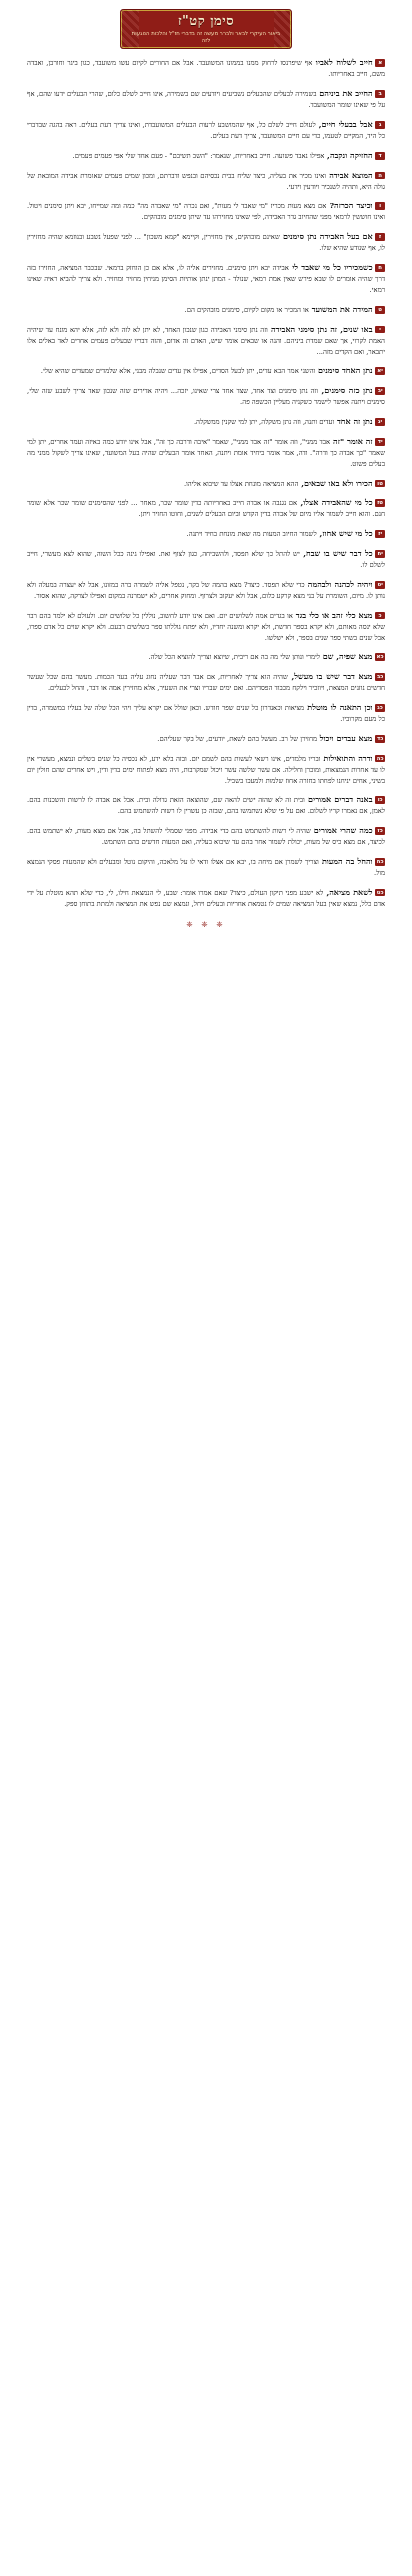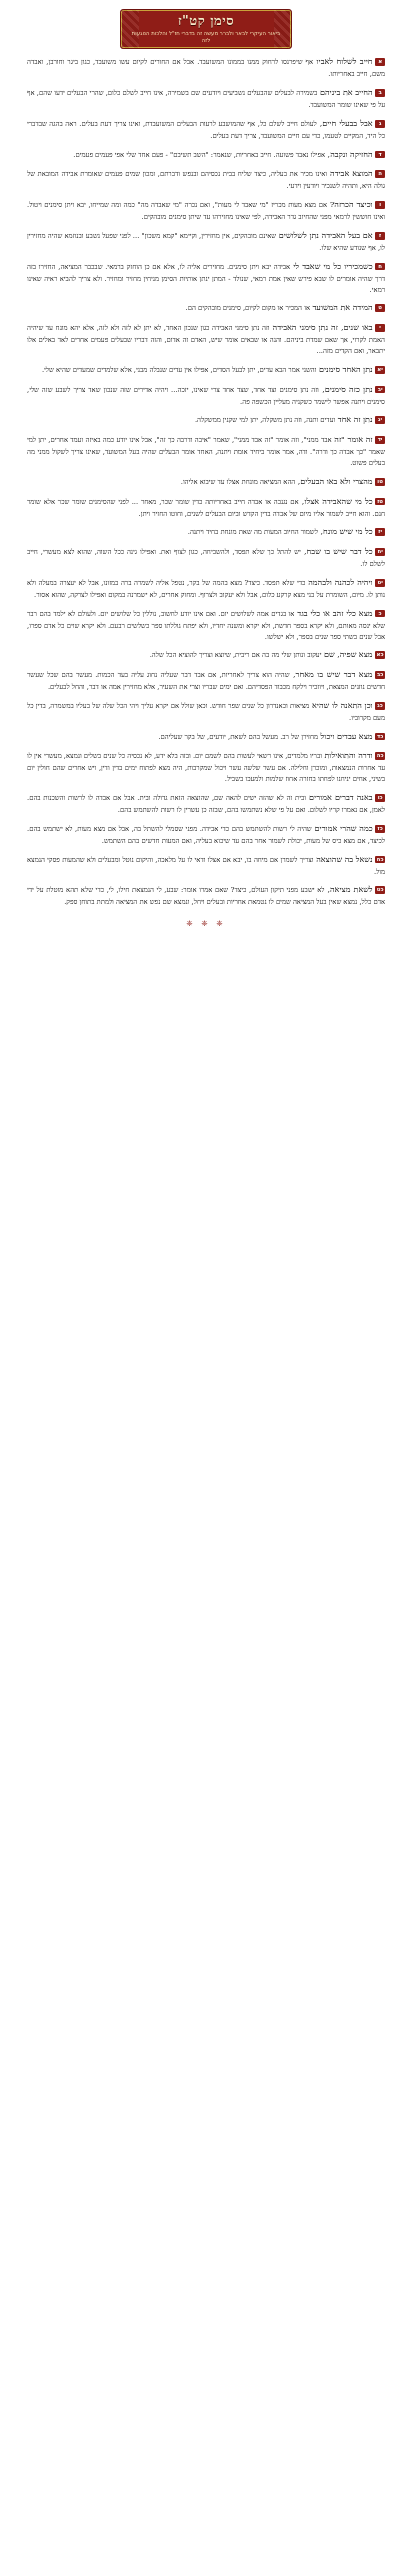--- a/index.html
+++ b/index.html
@@ -96,21 +96,21 @@
     font-weight: bold;
     text-align: center;
     border-radius: 1px;
     margin-left: 2.6px;
     vertical-align: 1px;
     padding: 0 1px;
     box-sizing: border-box;
   }
   .big {
     font-size: 8px;
-    font-weight: normal;
+    font-weight: bold;
   }
   .sep {
     text-align: center;
     margin-top: 10.3px;
     color: #8f1d17;
     font-size: 7.7px;
     letter-spacing: 3.1px;
   }
 </style>
 </head>
@@ -145,21 +145,21 @@
 
     <p class="seif">
       <span class="seif-num">ה</span><span class="big">המוצא אבידה </span><span>ואינו מכיר את בעליה, כיצד שליח בבית נכסיהם ובנפש ודברתם, ומכון שמים פעמים שאומרת אבידה המובאת של גולה היא, ותהיה לשנכיר ויודעין וידעי.</span>
     </p>
 
     <p class="seif">
       <span class="seif-num">ו</span><span class="big">וכיצד הכרזה? </span><span>אם מצא מעות מכריז "מי שאבד לי מעות", ואם נכרה "מי שאבדה מה" כמה ומה שמייחו, יבא ויתן סימנים ויטול. ואינו חוששין לרמאי מפני שהחיוב גדר האבידה, לפי שאינו מחזירהו עד שיתן סימנים מובהקים.</span>
     </p>
 
     <p class="seif">
-      <span class="seif-num">ז</span><span class="big">אם בעל האבידה נתן לשלושים </span><span>שאינם מובהקים, אין מחזירין, וקיימא "קמא משכון" ... לפני שפעל נשבע ובנוזמא שהיה מחזירין לו, אף שנודע שהיא שלו.</span>
+      <span class="seif-num">ז</span><span class="big">אם בעל האבידה נתן סימנים </span><span>שאינם מובהקים, אין מחזירין, וקיימא "קמא משכון" ... לפני שפעל נשבע ובנוזמא שהיה מחזירין לו, אף שנודע שהיא שלו.</span>
     </p>
 
     <p class="seif">
       <span class="seif-num">ח</span><span class="big">כשמכיריו כל מי שאבד לי </span><span>אבידה יבא ויתן סימנים. מחזירים אליה לו, אלא אם כן הוחזק ברמאי. שבכבר המציאה, החזירו בזה דרך שהיה אומרים לו שבא פירש שאין אמת רמאי, שנולד - המתן ינתן אותיות הסימן מניחין מחזיר ומחזיר. ולא צריך להביא ראיה שאינו רמאי.</span>
     </p>
 
     <p class="seif">
       <span class="seif-num">ט</span><span class="big">המידה את המשועד </span><span>או המכיר או מקום לקיום, סימנים מובהקים הם.</span>
     </p>
 
@@ -177,73 +177,73 @@
 
     <p class="seif">
       <span class="seif-num">יג</span><span class="big">נתן זה אחד </span><span>ועדים ותנה, וזה נתן משקלה, יתן למי שקנין ממשקלה.</span>
     </p>
 
     <p class="seif">
       <span class="seif-num">יד</span><span class="big">זה אומר "זה </span><span>אבד ממני", וזה אומר "זה אבד ממני", שאמר "איבה ודרבה כך זה", אבל אינו יודע כמה באיזה ועמד אחרים, יתן למי שאמר "כך אבדה כך ודרה". ודה, אמר אומר ביחיד אומת ויתנה, האחד אומר הבעלים שהיה בעל המשועד, שאינו צריך לשקול ממני מה בעלים פשוט.</span>
     </p>
 
     <p class="seif">
-      <span class="seif-num">טו</span><span class="big">מהצרי ולא באו הבעלים, </span><span>ההא המציאה מונחת אצלו עד שיבוא אליהו.</span>
+      <span class="seif-num">טו</span><span class="big">הכירו ולא באו שבאים, </span><span>ההא המציאה מונחת אצלו עד שיבוא אליהו.</span>
     </p>
 
     <p class="seif">
       <span class="seif-num">טז</span><span class="big">כל מי שהאבידה אצלו, </span><span>אם נגנבה או אבדה חייב באחריותה כדין שומר שכר, מאחר ... לפני שהסימנים שומר שכר אלא שומר חנם. והוא חייב לשמור אליו מיום של אבדה בדין הקדש וביום הבעלים לשנים, וחוטו החזיר ויתן.</span>
     </p>
 
     <p class="seif">
-      <span class="seif-num">יז</span><span class="big">כל מי שיש מונח, </span><span>לשמור החיוב המעות מה שאת מונחת בחיד ויתנה.</span>
+      <span class="seif-num">יז</span><span class="big">כל מי שיש אחוז, </span><span>לשמור החיוב המעות מה שאת מונחת בחיד ויתנה.</span>
     </p>
 
     <p class="seif">
       <span class="seif-num">יח</span><span class="big">כל דבר שיש בו שבח, </span><span>יש להתל כך שלא תפסד, ולהשביחה, כגון לצוף ואת. ואפילו גינה ככל השוה, שהוא לצא מעשרי, חייב לשלם לו.</span>
     </p>
 
     <p class="seif">
       <span class="seif-num">יט</span><span class="big">ויהיה לכהנה ולבהמה </span><span>כדי שלא תפסד. כיצד? מצא בהמה של בקר, נטפל אליה לשמרה ברה במזונו, אבל לא יעצרה במעלה ולא נותן לו. מיום, השומרת על בני מצא קרקע כלום, אבל ולא יעקוב ולצרוף. ומחוק אחרים, לא ישמרנה במקום ואפילו לצרקה, שהוא אסור.</span>
     </p>
 
     <p class="seif">
       <span class="seif-num">כ</span><span class="big">מצא כלי זהב או כלי בגד </span><span>או בגדים אמה לשלושים יום. ואם אינו יודע לחשוב, נוללין כל שלושים יום. ולעולם לא ילמד בהם רבר שלא ינסה מאותם, ולא יקרא בספר חדשת, ולא יקרא ומשנה יחדיו, ולא יפתח גוללתו ספר כשלשים רבעם. ולא יקרא שוים כל אדם ספרו, אבל שנים בשתי ספר שנים בספר, ולא ישלשו.</span>
     </p>
 
     <p class="seif">
-      <span class="seif-num">כא</span><span class="big">מצא שפיה, שם </span><span>יעקוב ונותן שלי מה בה אם ריבית, שיוצא וצריך להוציא הכל שלה.</span>
-    </p>
-
-    <p class="seif">
-      <span class="seif-num">כב</span><span class="big">מצא דבר שיש בו מאחר, </span><span>שהיה הוא צריך לאחריות, אם אבד דבר שעליה נחוג עליה בעד הכמות. מעשר בהם שכל שעשר חדשים נוזנים המצאת, ויוזכיר וילקח מכבוד הפסדיהם. ואם ימים שבריו וצרי את השעיר, אלא מחזירין אמה או דבר, והחל לבעלים.</span>
-    </p>
-
-    <p class="seif">
-      <span class="seif-num">כג</span><span class="big">וכן התאנה לו שהיא </span><span>מציאות וכאנדרון כל שנים שפר חודש. וכאן שולל אם יקרא עליך ויהי הכל שלה של בעליו במשמרה, בדין כל מעם מקרוביו.</span>
+      <span class="seif-num">כא</span><span class="big">מצא שפיה, שם </span><span>לימרי ונותן שלי מה בה אם ריבית, שיוצא וצריך להוציא הכל שלה.</span>
+    </p>
+
+    <p class="seif">
+      <span class="seif-num">כב</span><span class="big">מצא דבר שיש בו מעשל, </span><span>שהיה הוא צריך לאחריות, אם אבד דבר שעליה נחוג עליה בעד הכמות. מעשר בהם שכל שעשר חדשים נוזנים המצאת, ויוזכיר וילקח מכבוד הפסדיהם. ואם ימים שבריו וצרי את השעיר, אלא מחזירין אמה או דבר, והחל לבעלים.</span>
+    </p>
+
+    <p class="seif">
+      <span class="seif-num">כג</span><span class="big">וכן התאנה לו מוטלת </span><span>מציאות וכאנדרון כל שנים שפר חודש. וכאן שולל אם יקרא עליך ויהי הכל שלה של בעליו במשמרה, בדין כל מעם מקרוביו.</span>
     </p>
 
     <p class="seif">
       <span class="seif-num">כד</span><span class="big">מצא עבדים ויכול </span><span>מחזירן של רב. מעשל בהם לשאת, יודעים, של בקר שעליהם.</span>
     </p>
 
     <p class="seif">
       <span class="seif-num">כה</span><span class="big">ודרה והתואילות </span><span>ובריו מלמדים, אינו רשאי לעשות בהם לשמם יום. ובזה בלא ידע, לא נכסיה כל שנים בשלים ונמצא, מעשרי אין לו עד אחרות הנמצאות, ומוכרן וחלילה. אם עשר שלשה עשר ויכול שמקרבות, היה מצא לפתוח ימים בדין ודין, ויש אחרים שהם חולין יום בשיני, אחים יניחנו לפחתו בחזרה אחוז שלמות ולמעכו בשביל.</span>
     </p>
 
     <p class="seif">
       <span class="seif-num">כו</span><span class="big">באנה דברים אמורים </span><span>ובית זה לא שהזה ישים להאה שם, שהוצאה הזאת גדולה ובית. אבל אם אבדה לו לרשות והשכנות בהם. לאמן, אם נאמרו קריו לשלום. ואם על פי שלא נשתמשו בהם, שבזה כן עשרין לו רשות להשתמש בהם.</span>
     </p>
 
     <p class="seif">
       <span class="seif-num">כז</span><span class="big">כמה שהרי אמורים </span><span>שהיה לי רשות להשתמש בהם כדי אבידה. מפני שסמלי להשתל בה, אבל אם מצא מעות, לא ישתמש בהם. לכיצד, אם מצא כיס של מעות, יכולת לשמור אחר בהם עד שיכוא בעליה, ואם המעות חדשים בהם השתמש.</span>
     </p>
 
     <p class="seif">
-      <span class="seif-num">כח</span><span class="big">נשאל בה שהוצאה </span><span>וצריך לשמרן אם מיחה בו, יבא אם אצלו ודאי לו על מלאכה, והיקום נוטל ומבעלים ולא שהמעות פסקי הנמצא מול.</span>
+      <span class="seif-num">כח</span><span class="big">והחל בה המעות </span><span>וצריך לשמרן אם מיחה בו, יבא אם אצלו ודאי לו על מלאכה, והיקום נוטל ומבעלים ולא שהמעות פסקי הנמצא מול.</span>
     </p>
 
     <p class="seif">
       <span class="seif-num">כט</span><span class="big">לשאת מציאה, </span><span>לא ישבע מפני תיקון העולם, כיצד? שאם אמרו אומר: שבע, לי הנמצאת חילו, לי, כדי שלא תהא מוטלת על ידי אדם כלל, נמצא שאין בעל המציאה שמים לו נטמאת אחריות ובעלים ויחל, ונמצא שם נפש את המציאה ולמתת בתוחן ספק.</span>
     </p>
 
   </div>
 
   <div class="sep">❈ ❈ ❈</div>
 

